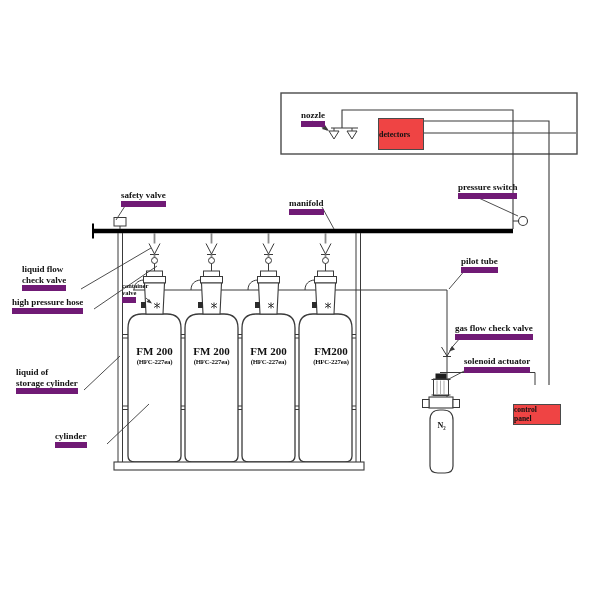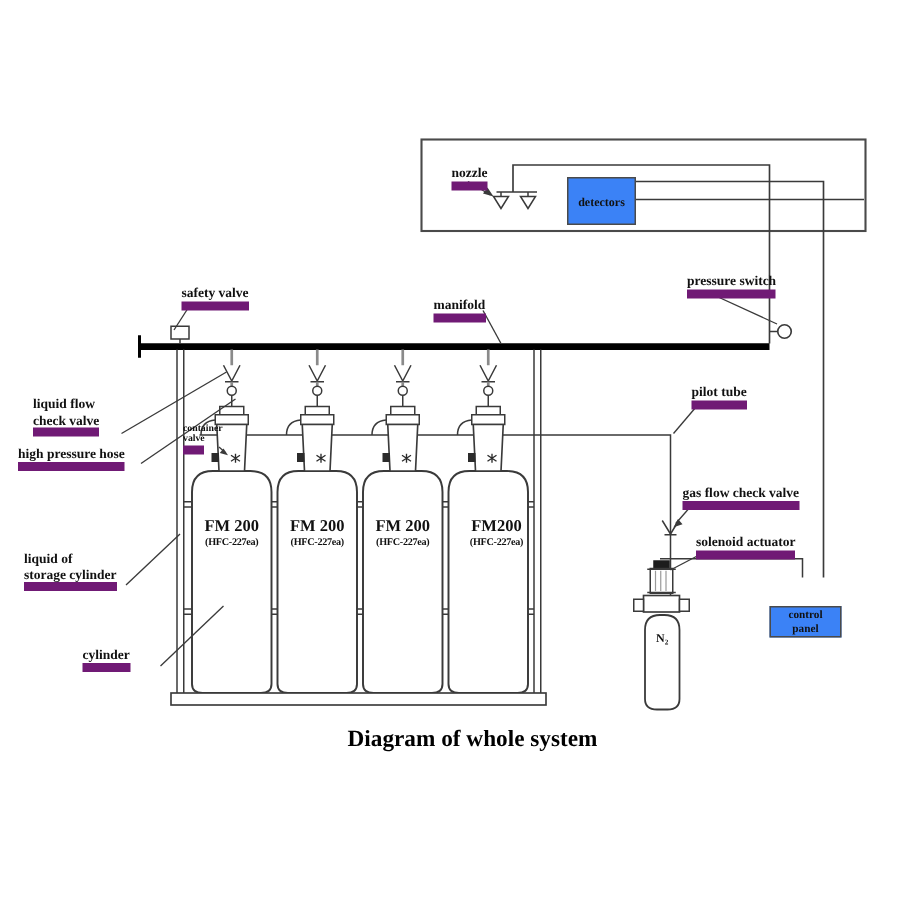--- a/index.html
+++ b/index.html
@@ -3,22 +3,22 @@
 <meta charset="utf-8">
 <style>
   html,body{margin:0;padding:0;background:#fff;}
   .canvas{position:relative;width:600px;height:600px;background:#fff;
           font-family:"Liberation Serif",serif;overflow:hidden;}
   svg{position:absolute;left:0;top:0;}
   .lbl{position:absolute;color:#111;font-weight:bold;font-size:9px;line-height:10.5px;white-space:nowrap;}
   .lbl .u{border-bottom:6px solid #701a75;display:inline-block;line-height:9.5px;}
   .ctr{text-align:left;white-space:nowrap;}
   .tiny{font-size:6.5px;line-height:7px;}
-  .dbox{position:absolute;border:1.2px solid #4a4a4a;background:#3b82f6;display:flex;
-        flex-direction:column;align-items:center;justify-content:center;
+  .dbox{position:absolute;border:1.2px solid #4a4a4a;background:#ef4444;display:flex;
+        flex-direction:column;justify-content:center;
         color:#111;font-weight:bold;}
   .fmlbl{position:absolute;color:#111;font-weight:bold;text-align:center;}
   .fmlbl .nm{font-size:11px;line-height:11px;display:block;}
   .fmlbl .ag{font-size:6.8px;line-height:9px;display:block;letter-spacing:-0.2px;}
   .title{position:absolute;color:#000;font-weight:bold;font-size:15.5px;text-align:center;}
   .n2{position:absolute;color:#111;font-weight:bold;font-size:8px;text-align:center;}
 </style>
 </head>
 <body>
 
@@ -227,17 +227,14 @@
 </div>
 <div class="fmlbl" style="left:244px;top:346px;width:49px;">
   <span class="nm">FM 200</span>
   <span class="ag">(HFC-227ea)</span>
 </div>
 <div class="fmlbl" style="left:301px;top:346px;width:60px;">
   <span class="nm">FM200</span>
   <span class="ag">(HFC-227ea)</span>
 </div>
 
-<div class="title" style="left:160px;top:484px;width:310px;">
-  <span>Diagram of whole system</span>
-</div>
 
 </div>
 
 </body></html>

